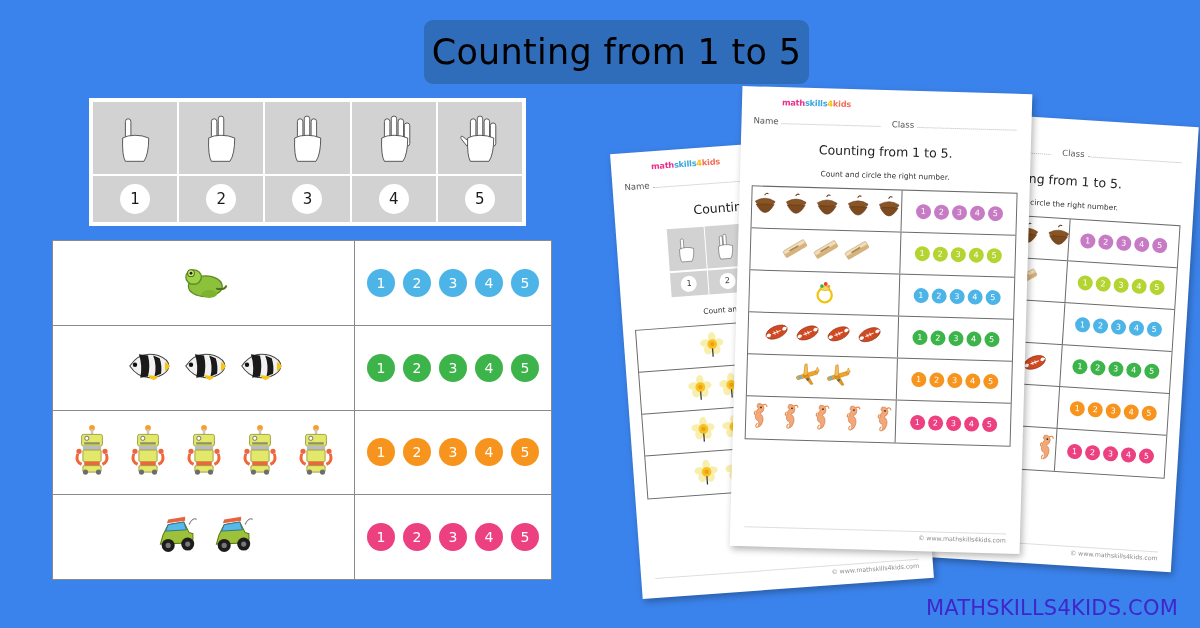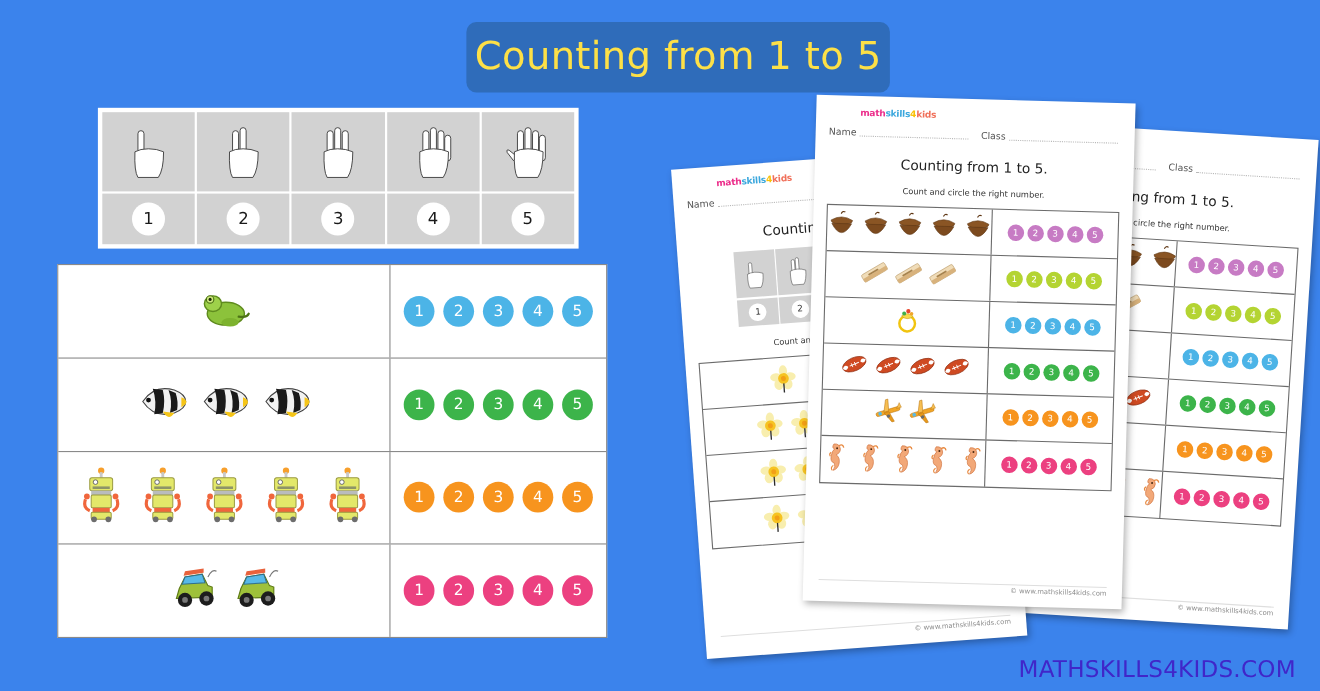--- a/index.html
+++ b/index.html
@@ -12,21 +12,21 @@
 
   
   #title-banner {
     position: absolute; left: 424px; top: 20px;
     width: 385px; height: 64px;
     background: #2f6cba;
     border-radius: 9px;
     display: flex; align-items: center; justify-content: center;
   }
   #title-banner .title-text {
-    color: #fde047;
+    color: #000000;
     font-size: 35px;
     font-weight: 400;
     letter-spacing: 0.3px;
     font-family: "DejaVu Sans", sans-serif;
     white-space: nowrap;
   }
 
   
   #hand-table {
     position: absolute; left: 89px; top: 98px;

